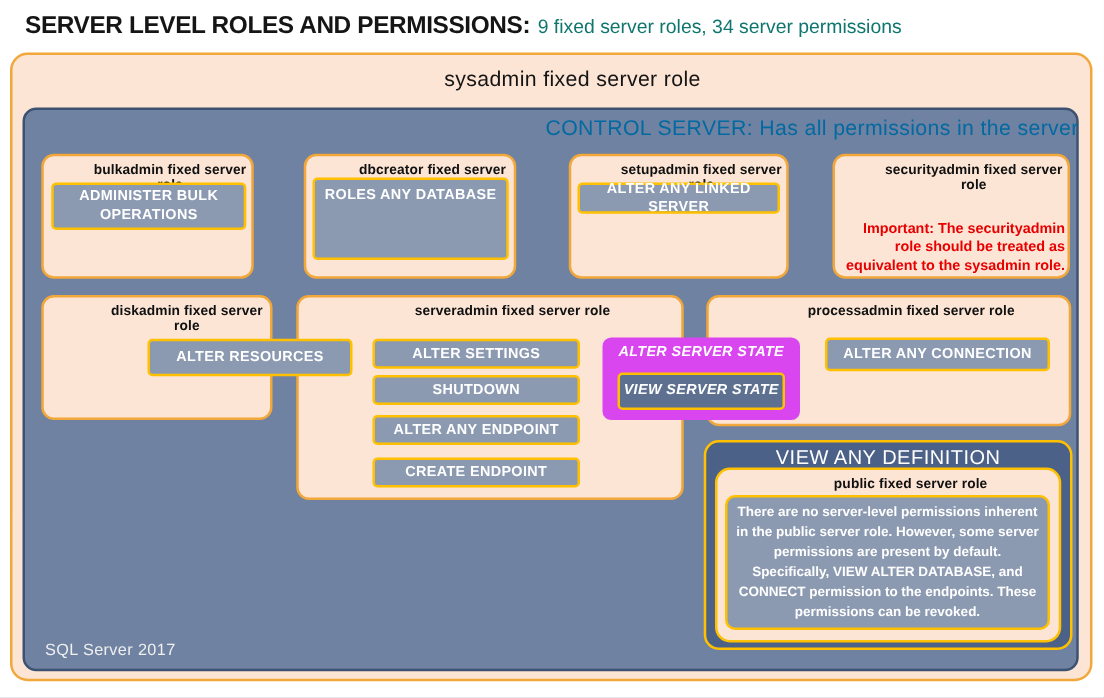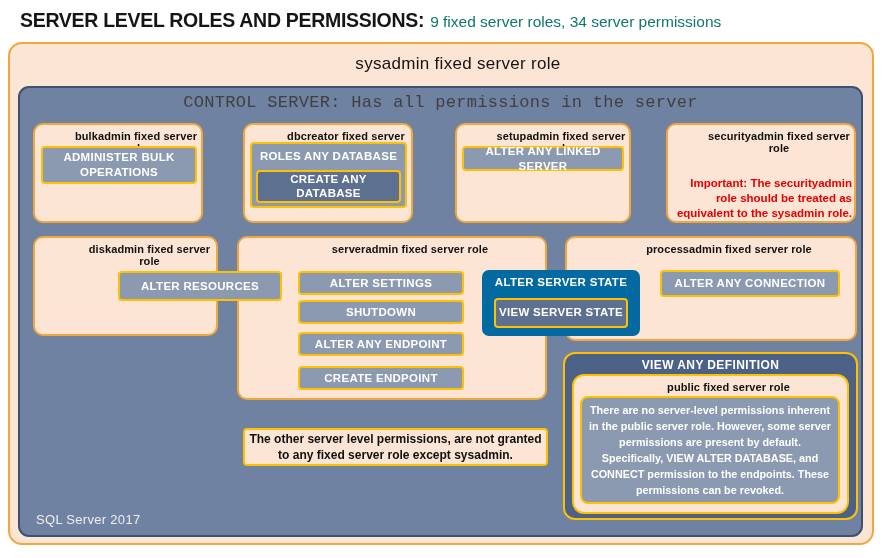--- a/index.html
+++ b/index.html
@@ -4,35 +4,35 @@
 <style>
   html,body{margin:0;padding:0;background:#fff;font-family:"Liberation Sans",sans-serif;}
   .page{position:relative;width:883px;height:558px;background:#fff;overflow:hidden;}
   .abs{position:absolute;box-sizing:border-box;}
   .title-row{left:20px;top:9px;width:850px;white-space:nowrap;}
   .title-bold{font-weight:bold;font-size:19.5px;color:#151515;letter-spacing:-0.3px;}
   .title-rest{font-size:15.5px;color:#0f766e;margin-left:6px;}
   .outer-box{left:8px;top:42px;width:866px;height:503px;background:#FCE5D5;border:2px solid #F2A73B;border-radius:14px;}
   .sysadmin-label{left:25px;top:54px;width:866px;text-align:center;font-size:17px;color:#141414;letter-spacing:0.3px;}
   .blue-box{left:18px;top:86px;width:845px;height:451px;background:#6F82A2;border:2px solid #3D5271;border-radius:11px;}
-  .control-label{left:18px;top:93px;width:845px;text-align:center;font-size:17px;color:#404040;letter-spacing:0.3px;font-family:Liberation Mono, monospace;}
+  .control-label{left:18px;top:93px;width:845px;text-align:right;font-size:17px;color:#0369a1;letter-spacing:0.3px;}
   .role{background:#FCE5D5;border:2px solid #F2A73B;border-radius:10px;z-index:1;}
   .role-title{font-weight:bold;font-size:11px;color:#101010;text-align:center;margin-top:5px;letter-spacing:0.1px;margin-left:36px;}
   .perm{background:#8C9AB1;border:2px solid #FFC000;border-radius:4px;color:#fff;font-weight:bold;
         font-size:11.5px;letter-spacing:0.3px;display:flex;align-items:center;justify-content:center;
         text-align:center;z-index:2;line-height:1.3;}
   .perm-col{flex-direction:column;justify-content:flex-start;padding-top:5px;}
   .perm-dark{background:#5D7090;border:2px solid #FFC000;border-radius:4px;color:#fff;font-weight:bold;
         font-size:11.5px;letter-spacing:0.3px;display:flex;align-items:center;justify-content:center;text-align:center;}
-  .group{background:#0369a1;border:none;border-radius:7px;z-index:3;}
+  .group{background:#d946ef;border:none;border-radius:7px;z-index:3;font-style:italic;}
   .warning{color:#E80000;font-weight:bold;font-size:11.5px;text-align:right;line-height:1.3;}
   .note-box{left:243px;top:428px;width:305px;height:38px;background:#FCE5D5;border:2px solid #FFC000;border-radius:4px;
         display:flex;align-items:center;justify-content:center;text-align:center;font-weight:bold;font-size:12px;color:#101010;line-height:1.35;z-index:2;}
   .vad-box{left:563px;top:352px;width:295px;height:168px;background:#4C6187;border:2px solid #FFC000;border-radius:12px;z-index:2;}
-  .vad-title{font-weight:bold;font-size:12px;color:#fff;text-align:center;margin-top:4px;letter-spacing:0.4px;}
+  .vad-title{font-weight:normal;font-size:16px;color:#fff;text-align:center;margin-top:4px;letter-spacing:0.4px;}
   .public-box{left:572px;top:374px;width:277px;height:140px;background:#FCE5D5;border:2px solid #FFC000;border-radius:12px;z-index:3;}
   .public-desc{left:580px;top:396px;width:260px;height:108px;background:#8C9AB1;border:2px solid #FFC000;border-radius:8px;
         color:#fff;font-weight:bold;font-size:10.8px;text-align:center;line-height:1.48;padding:5px 7px;z-index:4;}
   .sql-label{left:36px;top:512px;color:#EFEFEF;font-size:13px;letter-spacing:0.3px;}
 </style>
 </head>
 <body>
 
 <div class="page">
 
@@ -49,21 +49,20 @@
   <div class="abs role" style="left:33px;top:123px;width:170px;height:100px;">
     <div class="role-title">bulkadmin fixed server role</div>
   </div>
   <div class="abs perm" style="left:41px;top:146px;width:156px;height:38px;">ADMINISTER BULK OPERATIONS</div>
 
   <div class="abs role" style="left:243px;top:123px;width:170px;height:100px;">
     <div class="role-title">dbcreator fixed server role</div>
   </div>
   <div class="abs perm perm-col" style="left:250px;top:142px;width:157px;height:66px;">
     <div>ROLES ANY DATABASE</div>
-    <div class="perm-dark" style="width:141px;height:29px;margin-top:6px;">CREATE ANY DATABASE</div>
   </div>
 
   <div class="abs role" style="left:455px;top:123px;width:176px;height:100px;">
     <div class="role-title">setupadmin fixed server role</div>
   </div>
   <div class="abs perm" style="left:462px;top:146px;width:162px;height:25px;">ALTER ANY LINKED SERVER</div>
 
   <div class="abs role" style="left:666px;top:123px;width:190px;height:100px;">
     <div class="role-title">securityadmin fixed server role</div>
   </div>
@@ -85,21 +84,20 @@
   <div class="abs perm perm-col group" style="left:482px;top:270px;width:158px;height:66px;border:none;">
     <div>ALTER SERVER STATE</div>
     <div class="perm-dark" style="width:130px;height:26px;margin-top:8px;">VIEW SERVER STATE</div>
   </div>
 
   <div class="abs role" style="left:565px;top:236px;width:292px;height:105px;">
     <div class="role-title">processadmin fixed server role</div>
   </div>
   <div class="abs perm" style="left:660px;top:270px;width:180px;height:27px;">ALTER ANY CONNECTION</div>
 
-  <div class="abs note-box">The other server level permissions, are not granted to any fixed server role except sysadmin.</div>
 
   <div class="abs vad-box">
     <div class="vad-title">VIEW ANY DEFINITION</div>
   </div>
   <div class="abs public-box">
     <div class="role-title">public fixed server role</div>
   </div>
   <div class="abs public-desc">There are no server-level permissions inherent in the public server role. However, some server permissions are present by default. Specifically, VIEW ALTER DATABASE, and CONNECT permission to the endpoints. These permissions can be revoked.</div>
 
   <div class="abs sql-label">SQL Server 2017</div>

